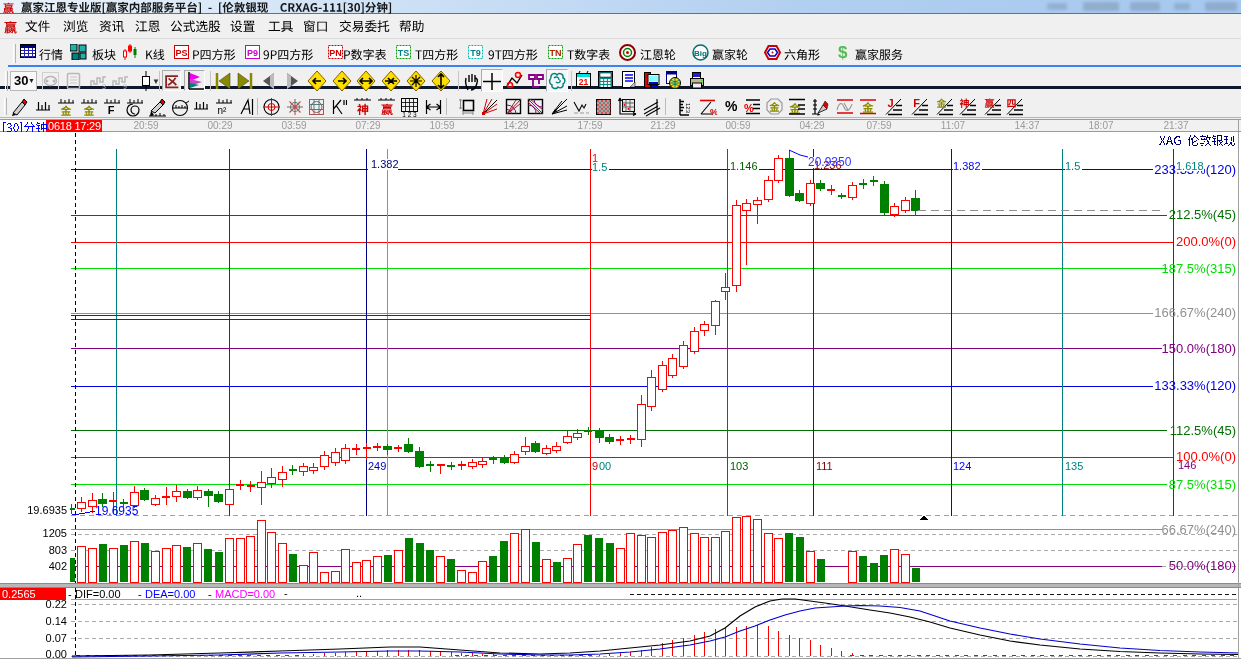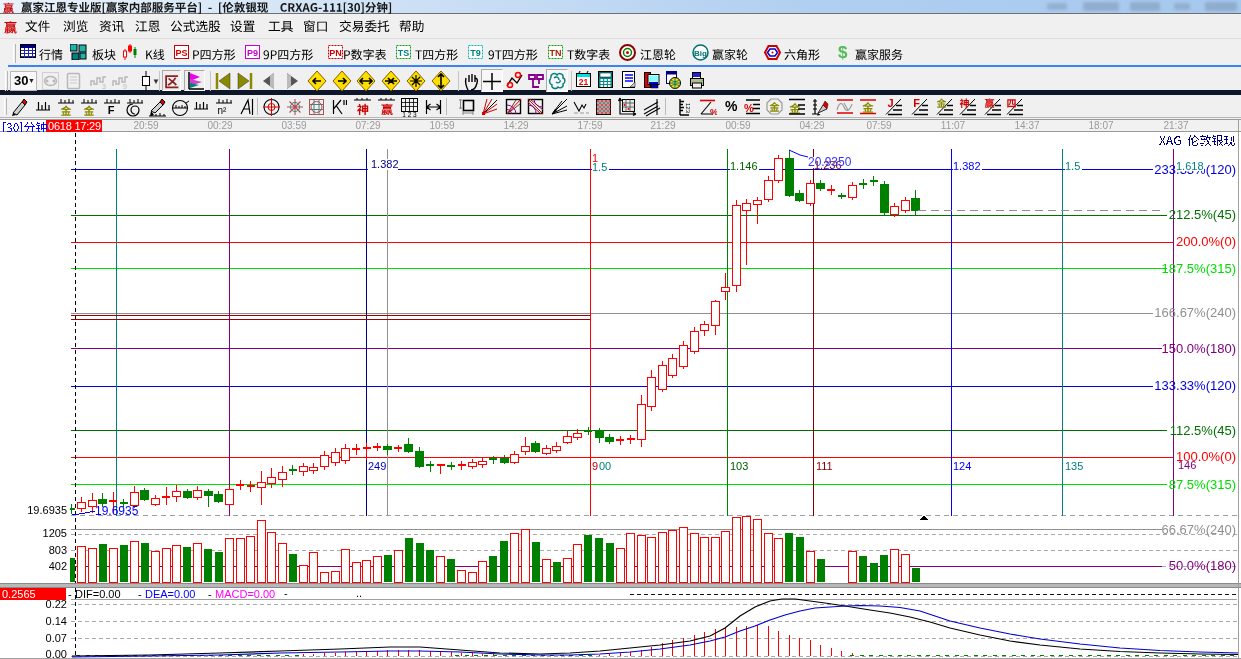--- a/index.html
+++ b/index.html
@@ -1,19 +1,19 @@
 <!DOCTYPE html>
 <html><head><meta charset="utf-8">
 <style>
 *{margin:0;padding:0;box-sizing:border-box}
 body{font-family:"Liberation Sans",sans-serif;width:1241px;height:659px;overflow:hidden;position:relative;background:#f0f0f0}
 .titlebar{position:absolute;left:0;top:0;width:1241px;height:14px;background:linear-gradient(to right,#e9f2fb 0%,#cfe2f6 30%,#b1cff0 65%,#a5c8ee 100%);border-bottom:1px solid #707070}
 .menubar{position:absolute;left:0;top:15px;width:1241px;height:24px;background:#f0f0f0;font-size:12px;color:#000;border-bottom:1px solid #dcdcdc}
 .tb1{position:absolute;left:8px;top:40px;width:1241px;height:27px;background:#f0f0f0;font-size:12px;border-bottom:2px solid #3b82f6}
-.tb2{position:absolute;left:0;top:68px;width:1241px;height:27px;background:#f0f0f0;border-bottom:5px solid #0f172a}
+.tb2{position:absolute;left:0;top:68px;width:1241px;height:21px;background:#f0f0f0;border-bottom:3px solid #0f172a}
 .tb3{position:absolute;left:0;top:96px;width:1241px;height:22px;background:#f0f0f0;border-bottom:1px solid #b5b5b5}
 span{white-space:nowrap}
 </style></head>
 <body>
 <svg width="0" height="0" style="position:absolute">
     <defs>
       <path id="gr005b" d="M106 -170H304V-118H174V739H304V792H106Z"></path>
       <path id="gr0033" d="M263 -13C394 -13 499 65 499 196C499 297 430 361 344 382V387C422 414 474 474 474 563C474 679 384 746 260 746C176 746 111 709 56 659L105 601C147 643 198 672 257 672C334 672 381 626 381 556C381 477 330 416 178 416V346C348 346 406 288 406 199C406 115 345 63 257 63C174 63 119 103 76 147L29 88C77 35 149 -13 263 -13Z"></path>
       <path id="gr0030" d="M278 -13C417 -13 506 113 506 369C506 623 417 746 278 746C138 746 50 623 50 369C50 113 138 -13 278 -13ZM278 61C195 61 138 154 138 369C138 583 195 674 278 674C361 674 418 583 418 369C418 154 361 61 278 61Z"></path>
       <path id="gr005d" d="M34 -170H233V792H34V739H164V-118H34Z"></path>

